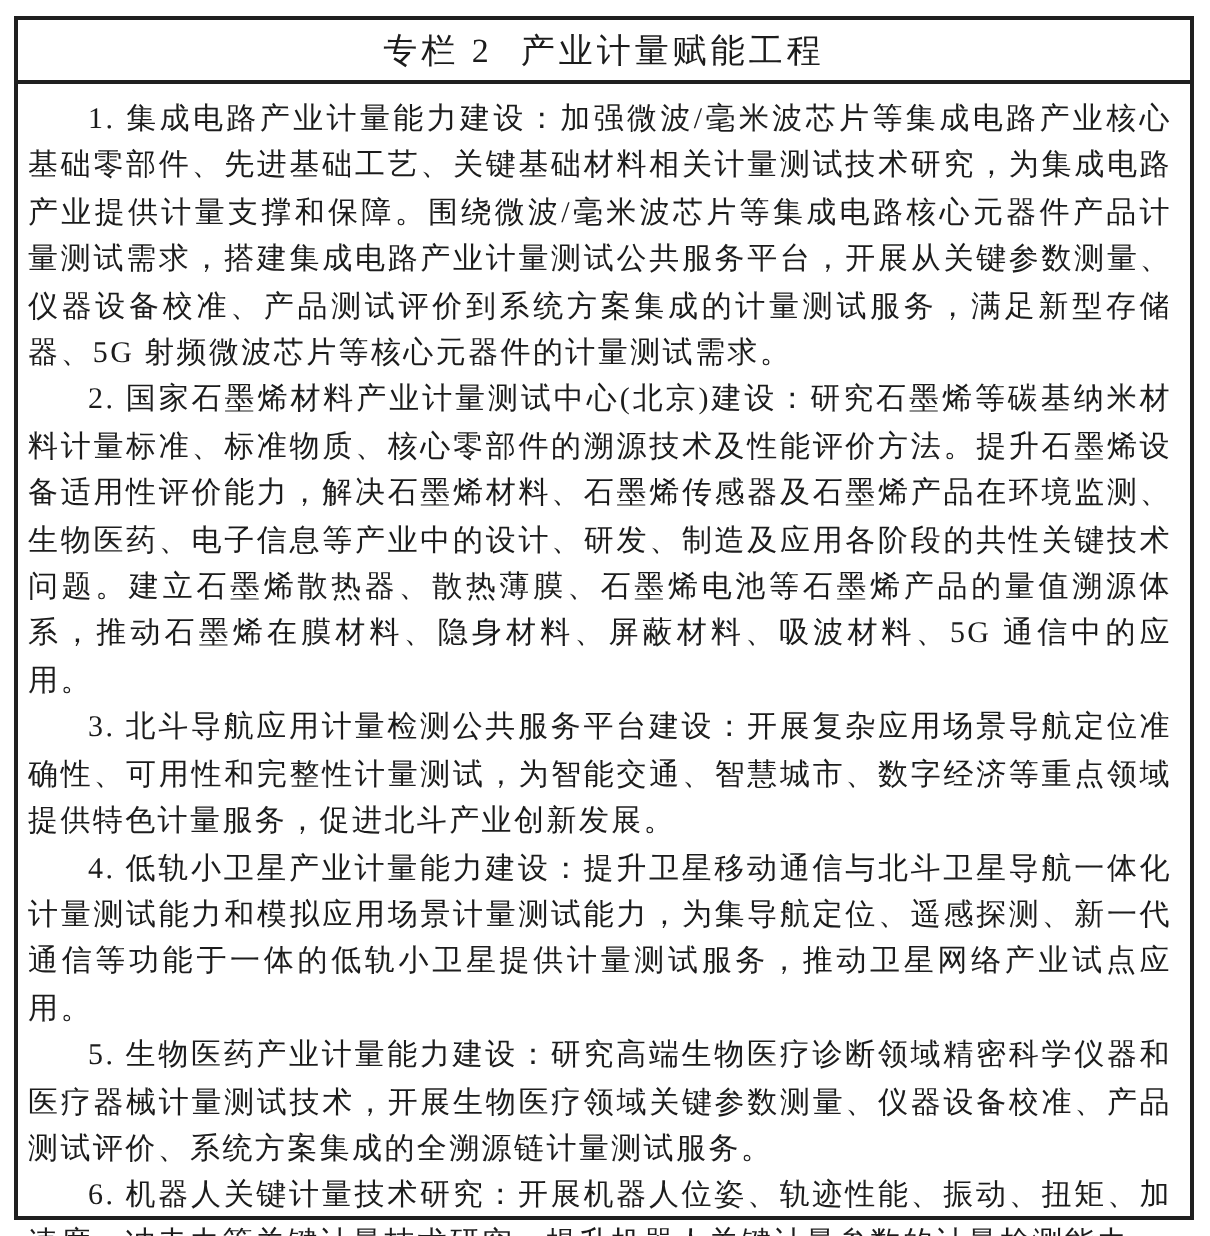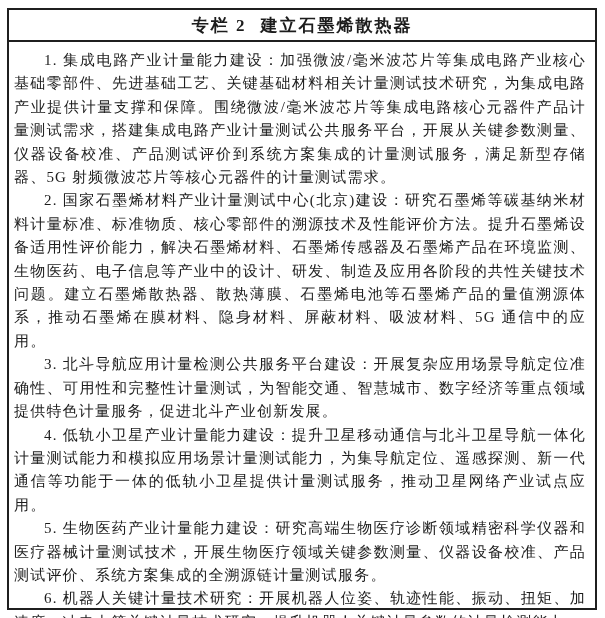--- a/index.html
+++ b/index.html
@@ -30,21 +30,21 @@
     border:2px solid var(--border-color);
     background:var(--bg-color);
   }
   .panel-header{
     box-sizing:border-box;
     height:32px;
     border-bottom:2px solid var(--border-color);
     display:flex;
     align-items:center;
     justify-content:center;
-    font-weight:bold;
+    font-weight:normal;
     font-size:17px;
     letter-spacing:2px;
   }
   .panel-header .header-label{
     margin-right:14px;
   }
   .panel-body{
     box-sizing:border-box;
     padding:7px 9px 6px 5px;
     font-size:15px;
@@ -58,21 +58,21 @@
     word-break:break-all;
   }
 </style>
 </head>
 <body>
 
 <div class="page">
   <div class="panel">
     <div class="panel-header">
       <span class="header-label">专栏 2</span>
-      <span class="header-title">建立石墨烯散热器</span>
+      <span class="header-title">产业计量赋能工程</span>
     </div>
     <div class="panel-body">
       <p>1. 集成电路产业计量能力建设：加强微波/毫米波芯片等集成电路产业核心基础零部件、先进基础工艺、关键基础材料相关计量测试技术研究，为集成电路产业提供计量支撑和保障。围绕微波/毫米波芯片等集成电路核心元器件产品计量测试需求，搭建集成电路产业计量测试公共服务平台，开展从关键参数测量、仪器设备校准、产品测试评价到系统方案集成的计量测试服务，满足新型存储器、5G 射频微波芯片等核心元器件的计量测试需求。</p>
       <p>2. 国家石墨烯材料产业计量测试中心(北京)建设：研究石墨烯等碳基纳米材料计量标准、标准物质、核心零部件的溯源技术及性能评价方法。提升石墨烯设备适用性评价能力，解决石墨烯材料、石墨烯传感器及石墨烯产品在环境监测、生物医药、电子信息等产业中的设计、研发、制造及应用各阶段的共性关键技术问题。建立石墨烯散热器、散热薄膜、石墨烯电池等石墨烯产品的量值溯源体系，推动石墨烯在膜材料、隐身材料、屏蔽材料、吸波材料、5G 通信中的应用。</p>
       <p>3. 北斗导航应用计量检测公共服务平台建设：开展复杂应用场景导航定位准确性、可用性和完整性计量测试，为智能交通、智慧城市、数字经济等重点领域提供特色计量服务，促进北斗产业创新发展。</p>
       <p>4. 低轨小卫星产业计量能力建设：提升卫星移动通信与北斗卫星导航一体化计量测试能力和模拟应用场景计量测试能力，为集导航定位、遥感探测、新一代通信等功能于一体的低轨小卫星提供计量测试服务，推动卫星网络产业试点应用。</p>
       <p>5. 生物医药产业计量能力建设：研究高端生物医疗诊断领域精密科学仪器和医疗器械计量测试技术，开展生物医疗领域关键参数测量、仪器设备校准、产品测试评价、系统方案集成的全溯源链计量测试服务。</p>
       <p>6. 机器人关键计量技术研究：开展机器人位姿、轨迹性能、振动、扭矩、加速度、冲击力等关键计量技术研究，提升机器人关键计量参数的计量检测能力。</p>
     </div>
   </div>

